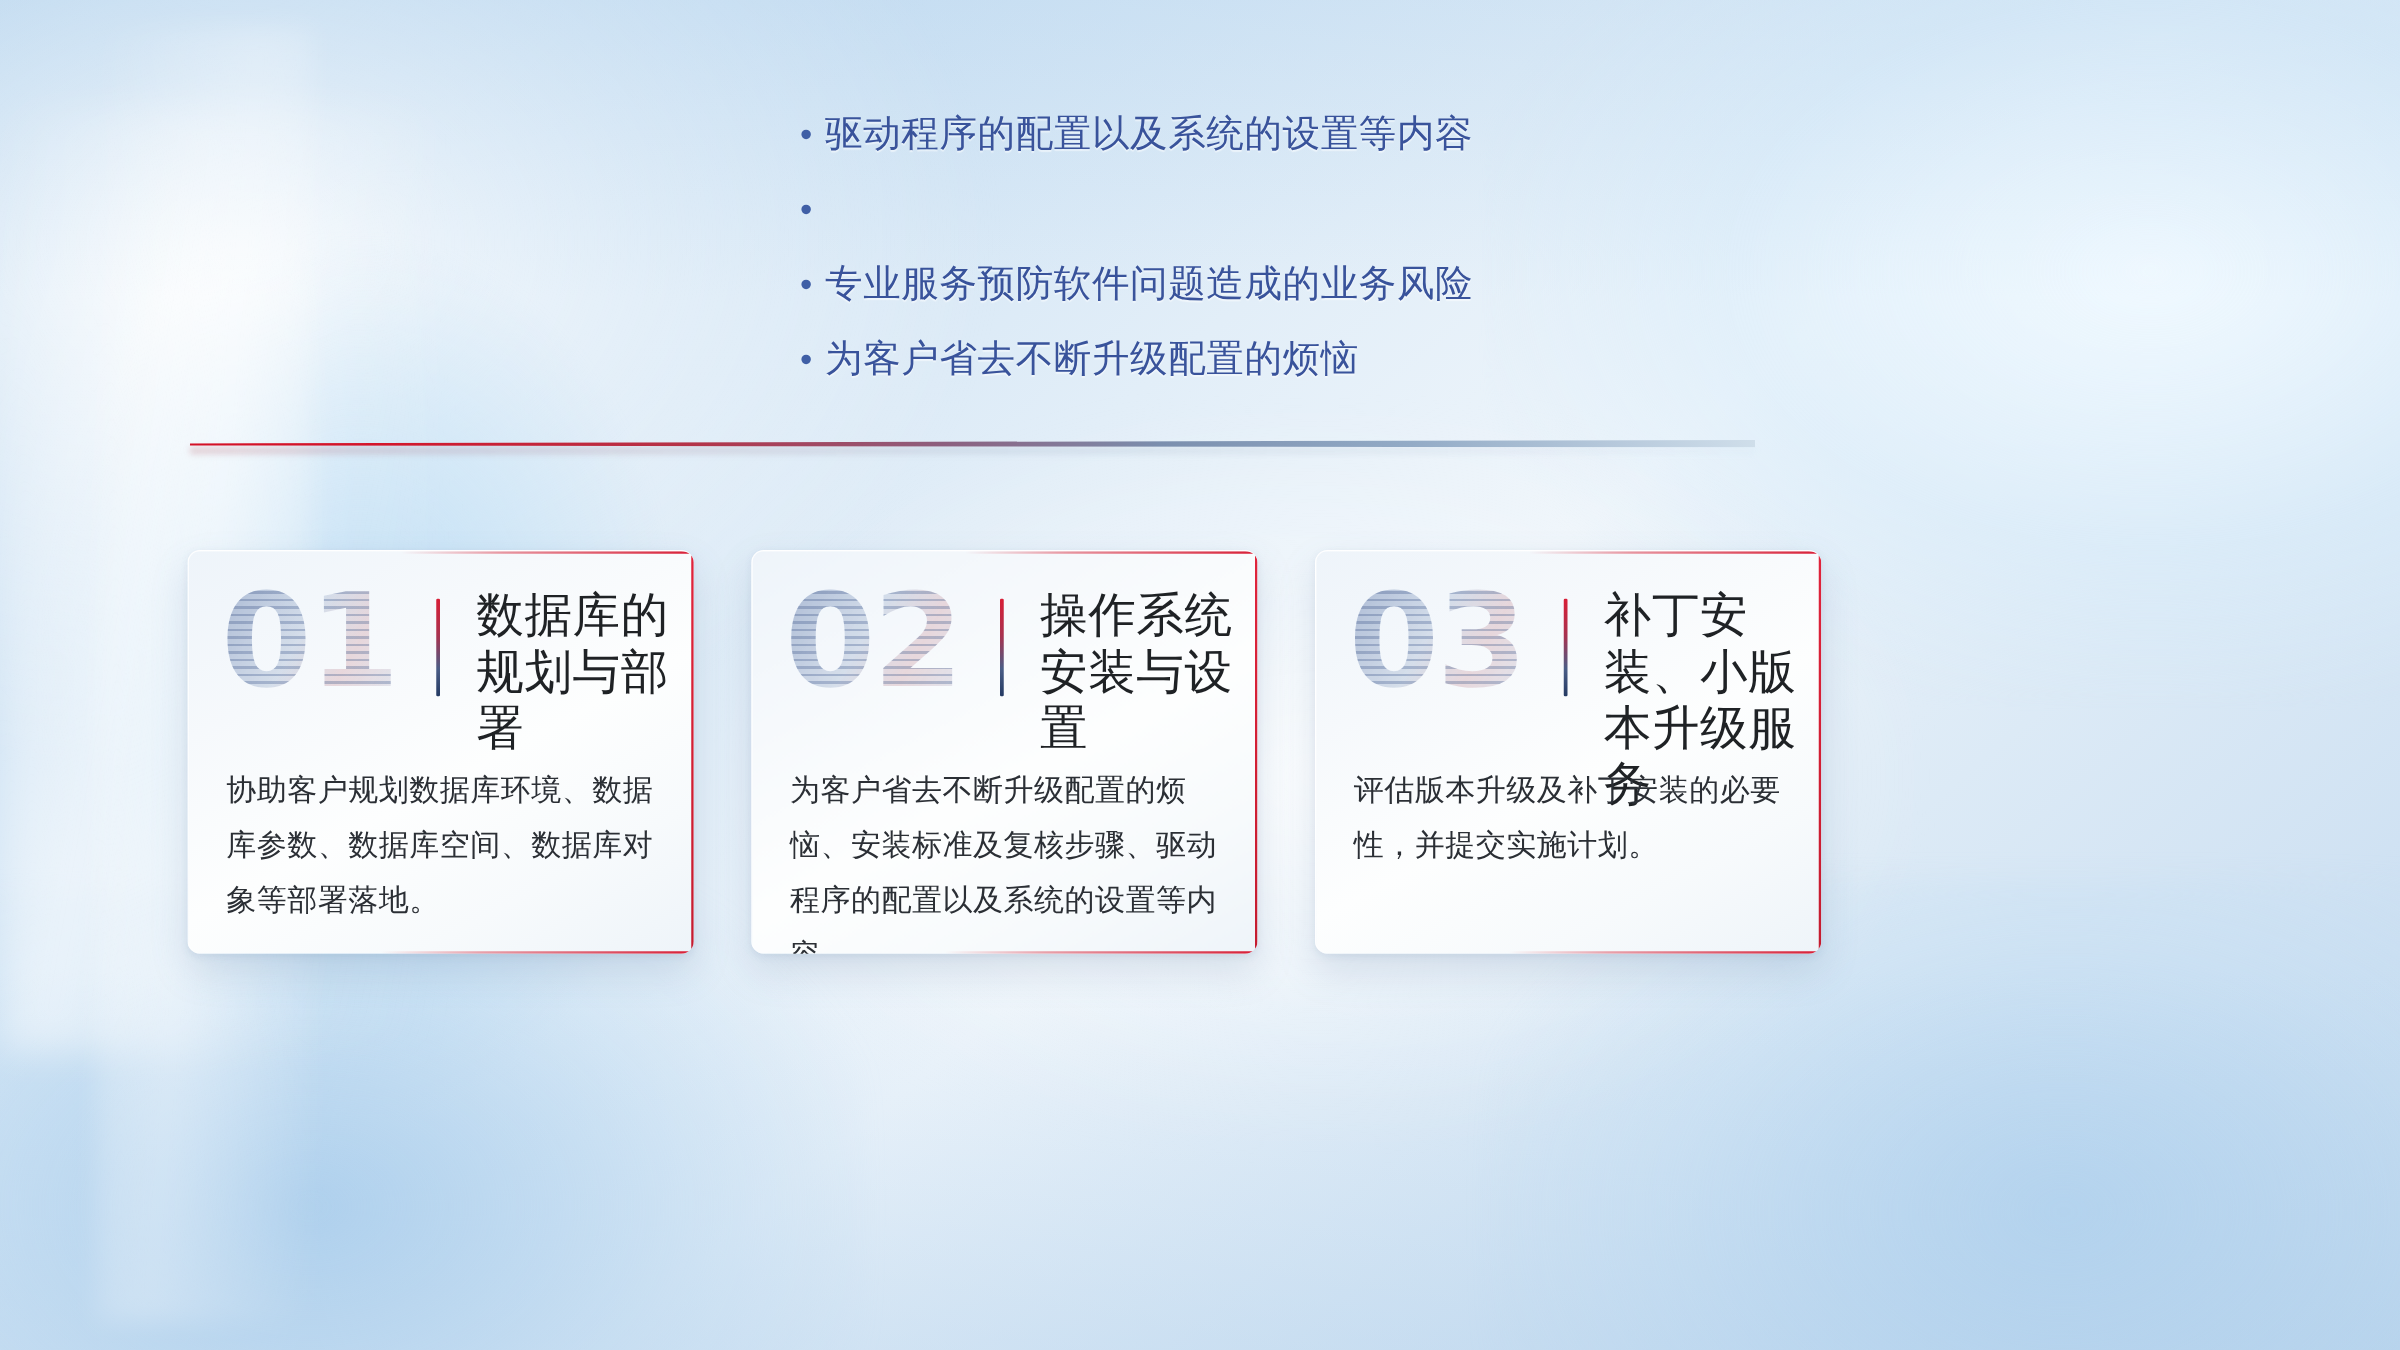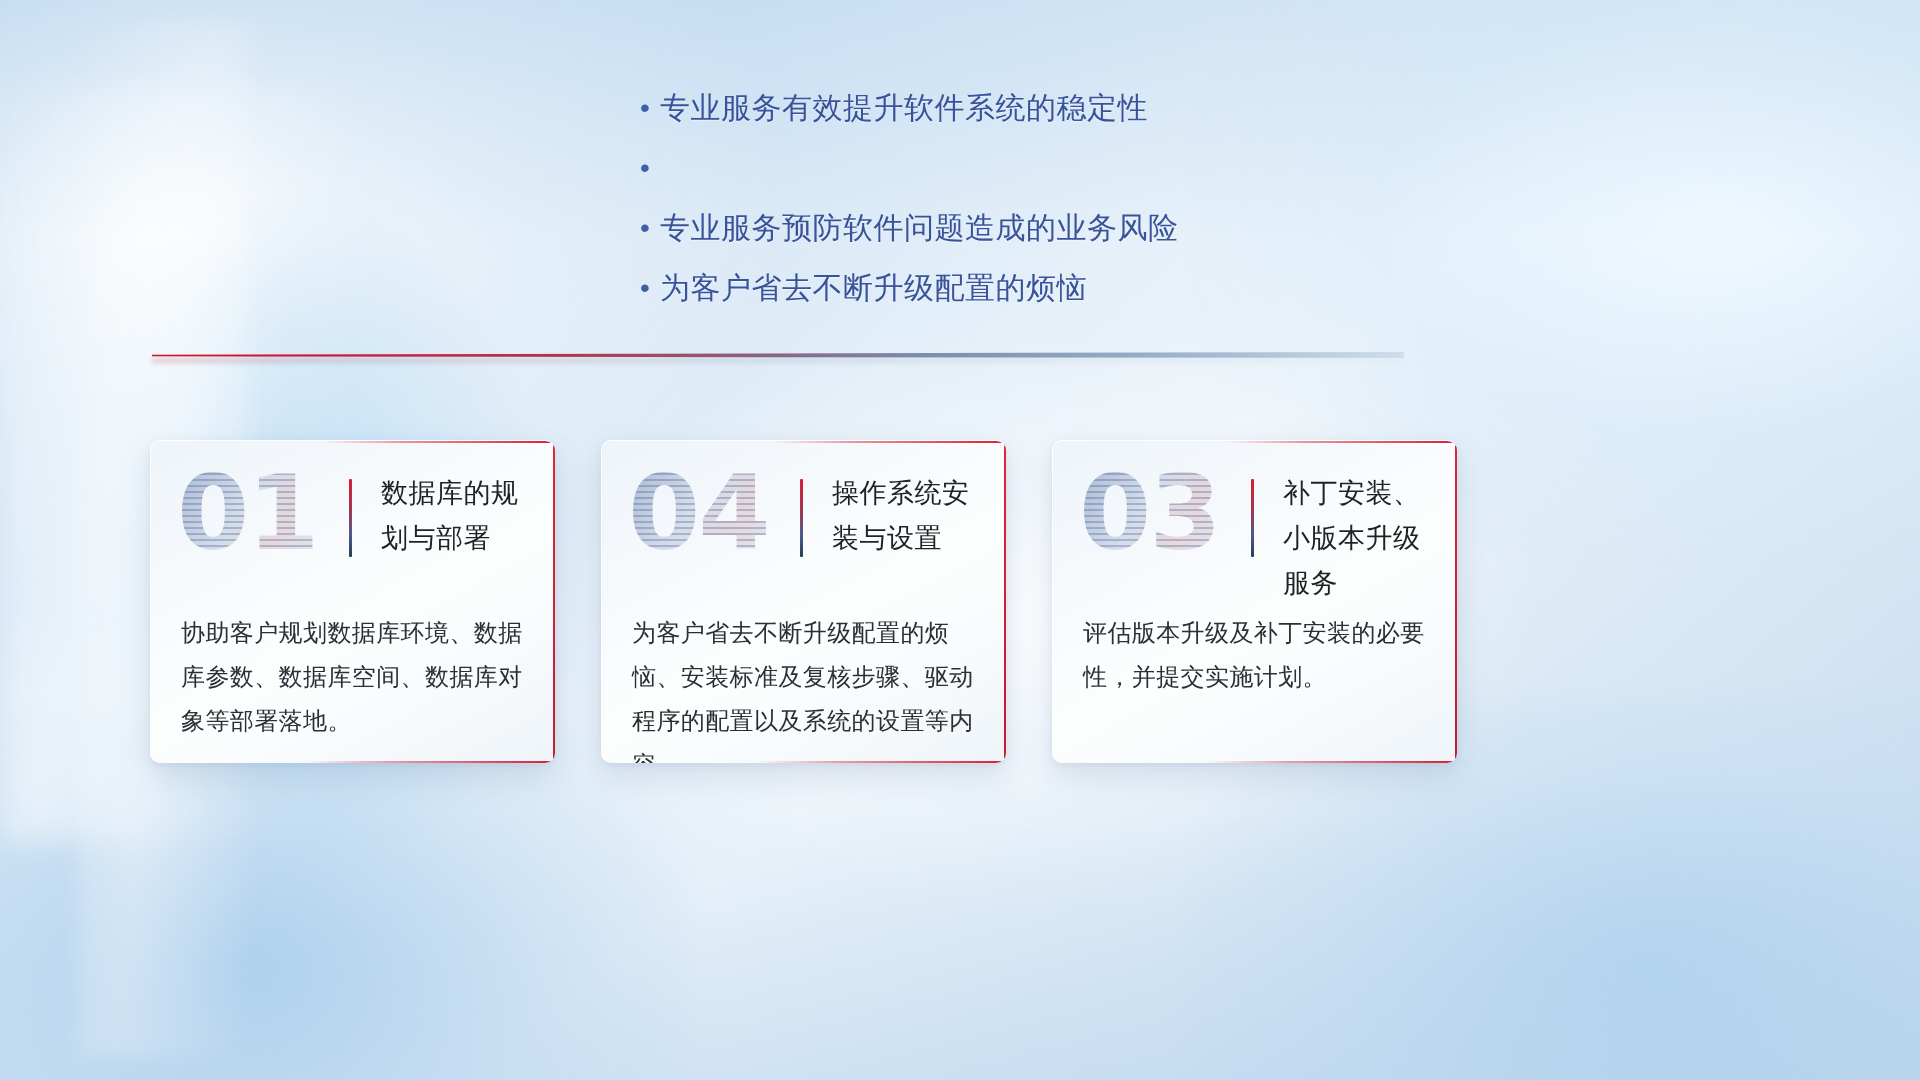--- a/index.html
+++ b/index.html
@@ -144,21 +144,21 @@
     opacity:.75;
     user-select:none;
   }
   .card-rule{
     position:absolute;left:198px;top:38px;width:3px;height:78px;
     background:linear-gradient(180deg,#d81e36 0%,#a8324f 38%,#4a5d86 72%,#243a63 100%);
     border-radius:1px;
   }
   .card-title{
     position:absolute;left:230px;top:30px;width:160px;
-    font-size:27px;line-height:45px;color:#1f2225;font-weight:400;
+    font-size:38px;line-height:45px;color:#1f2225;font-weight:400;
     letter-spacing:.5px;
   }
   .card-body{
     position:absolute;left:30px;right:30px;top:170px;
     font-size:24px;line-height:44px;color:#2b2f35;
     letter-spacing:.4px;
   }
 </style>
 </head>
 <body>
@@ -173,21 +173,21 @@
   <div class="bg-glow-5"></div>
   <div class="bg-glow-6"></div>
   <div class="bg-streak"></div>
   <div class="bg-streak2"></div>
   <div class="bg-vignette"></div>
 
   <div class="bullets">
 
     <div class="bullet-row">
       <span class="bullet-dot">•</span>
-      <span class="bullet-text">专业服务有效提升软件系统的稳定性</span>
+      <span class="bullet-text">驱动程序的配置以及系统的设置等内容</span>
     </div>
 
     <div class="bullet-row">
       <span class="bullet-dot">•</span>
     </div>
 
     <div class="bullet-row">
       <span class="bullet-dot">•</span>
       <span class="bullet-text">专业服务预防软件问题造成的业务风险</span>
     </div>
@@ -214,21 +214,21 @@
         <div class="card-rule"></div>
         <div class="card-title">数据库的规划与部署</div>
       </div>
       <div class="card-body">协助客户规划数据库环境、数据库参数、数据库空间、数据库对象等部署落地。</div>
     </div>
 
     <div class="card">
       <div class="card-top-red"></div>
       <div class="card-bottom-red"></div>
       <div class="card-head">
-        <div class="card-num">04</div>
+        <div class="card-num">02</div>
         <div class="card-rule"></div>
         <div class="card-title">操作系统安装与设置</div>
       </div>
       <div class="card-body">为客户省去不断升级配置的烦恼、安装标准及复核步骤、驱动程序的配置以及系统的设置等内容。</div>
     </div>
 
     <div class="card">
       <div class="card-top-red"></div>
       <div class="card-bottom-red"></div>
       <div class="card-head">

